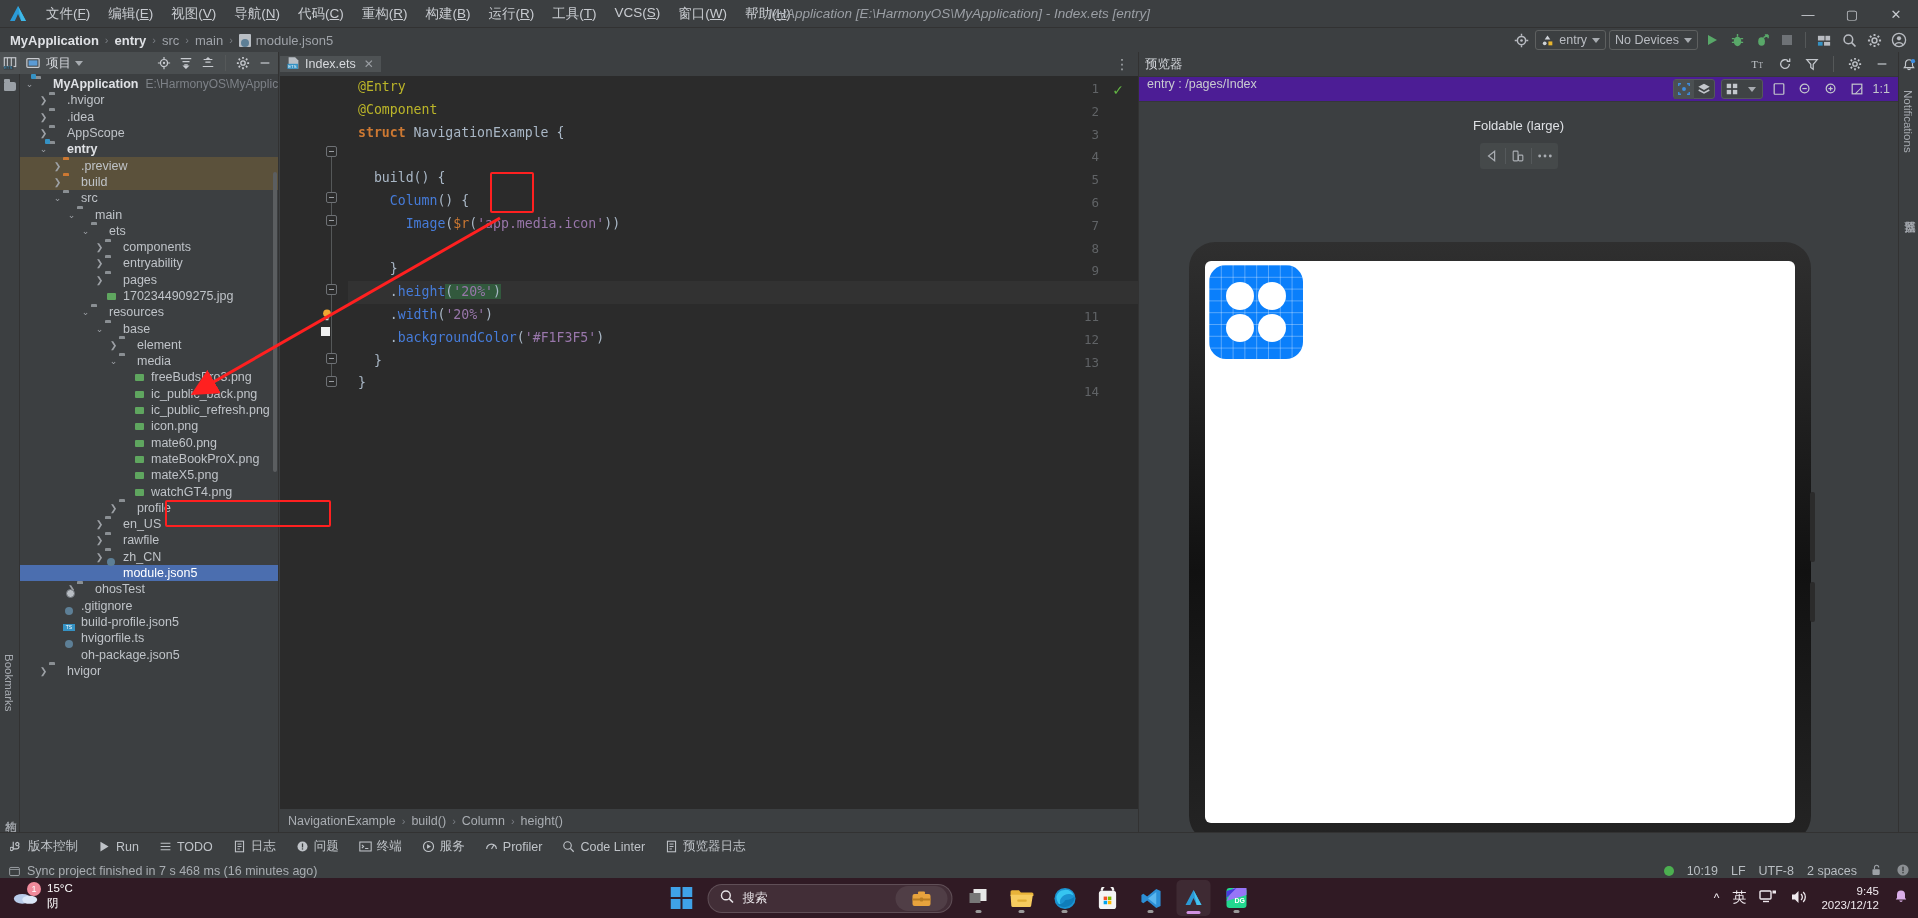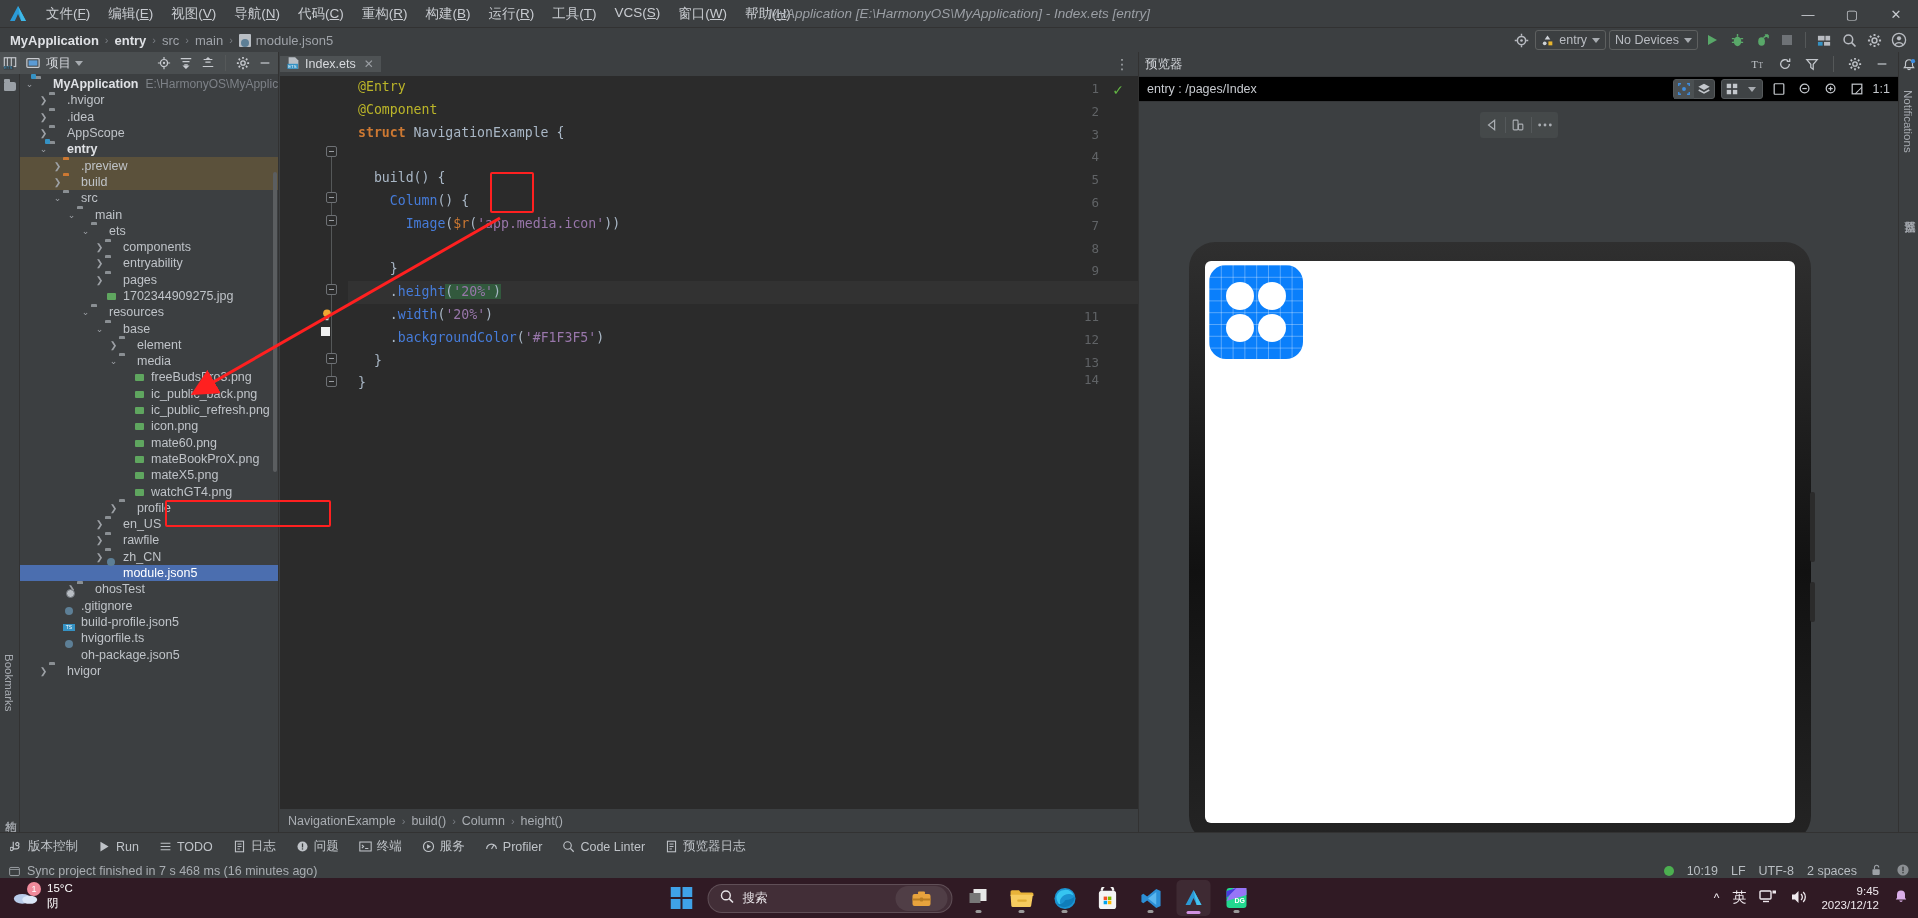--- a/index.html
+++ b/index.html
@@ -117,21 +117,21 @@
 
   
   .red-box { position:absolute; border:2.3px solid #ff2020; border-radius:2px; }
   .red-arrow { position:absolute; pointer-events:none;}
 
   
   .prev { position:absolute; right:20px; top:52px; width:760px; bottom:86px; background:#3c3f41; border-left:1px solid #323232;}
   .prev-head { height:24px; display:flex;align-items:center; padding:0 6px; gap:6px;}
   .prev-head-title{ font-size:12.5px; color:#d3d6db;}
   .prev-head-r { margin-left:auto; display:flex; align-items:center; gap:7px;}
-  .prev-sub { height:26px; background:#000000; display:flex; align-items:center; padding:0 8px; font-size:12.5px; color:#c8cbd0; border-top:1px solid #353739; border-bottom:1px solid #353739;gap:44px;}
+  .prev-sub { height:26px; background:#4c1d95; display:flex; padding:0 8px; font-size:12.5px; color:#c8cbd0; border-top:1px solid #353739; border-bottom:1px solid #353739;gap:44px;}
   .prev-sub-r { margin-left:auto; display:flex; align-items:center; gap:6px;}
   .ps-btn { width:20px;height:19px; display:flex;align-items:center;justify-content:center;}
   .ps-grp { display:flex; align-items:center; background:#3f4345; border:1px solid #55595b; border-radius:3px; height:20px;}
   .ps-grp .ps-btn.on{ background:#4b5052; }
   .prev-body { position:absolute; top:50px; left:0; right:0; bottom:0; background:#3c3f41; overflow:hidden;}
   .dev-title { text-align:center; color:#dfe1e5; font-size:13px; margin-top:16px;}
   .dev-ctrls { margin:10px auto 0; width:78px; height:26px; background:#45494a; border-radius:3px; display:flex; align-items:center;}
   .dev-ctrls .dc { flex:1; display:flex; align-items:center; justify-content:center; color:#a9adb2;}
   .dev-ctrls .dcsep{width:1px;height:16px;background:#55595b;}
   .phone {
@@ -616,21 +616,21 @@
           <div class="gl" style="top: 73.4px;">4</div>
           <div class="gl" style="top: 96.2px;">5</div>
           <div class="gl" style="top: 119px;">6</div>
           <div class="gl" style="top: 141.8px;">7</div>
           <div class="gl" style="top: 164.6px;">8</div>
           <div class="gl" style="top: 187.4px;">9</div>
           <div class="gl" style="top: 210.2px;">10</div>
           <div class="gl" style="top: 233px;">11</div>
           <div class="gl" style="top: 255.8px;">12</div>
           <div class="gl" style="top: 278.6px;">13</div>
-          <div class="gl" style="top: 296px; margin-left: 12px;">14</div>
+          <div class="gl" style="top: 308px; margin-left: 12px;">14</div>
         </div>
       <div class="code" id="code-lines"><div class="ln"><span class="k-ann">@Entry</span></div><div class="ln"><span class="k-ann">@Component</span></div><div class="ln"><span class="k-kw">struct </span><span class="k-cls">NavigationExample</span><span class="k-brace"> {</span></div><div class="ln">&nbsp;</div><div class="ln">  <span class="k-white">build</span><span class="k-brace">() {</span></div><div class="ln">    <span class="k-meth">Column</span><span class="k-brace">() {</span></div><div class="ln">      <span class="k-meth">Image</span><span class="k-brace">(</span><span class="k-paren">$r</span><span class="k-brace">(</span><span class="k-prop">'app.media.icon'</span><span class="k-brace">))</span></div><div class="ln">&nbsp;</div><div class="ln">    <span class="k-brace">}</span></div><div class="ln cur">    <span class="k-white">.</span><span class="k-meth">height</span><span class="k-brace hl-ok">(</span><span class="k-prop hl-ok">'20%'</span><span class="k-brace hl-ok">)</span></div><div class="ln">    <span class="k-white">.</span><span class="k-meth">width</span><span class="k-brace">(</span><span class="k-prop">'20%'</span><span class="k-brace">)</span></div><div class="ln">    <span class="k-white">.</span><span class="k-meth">backgroundColor</span><span class="k-brace">(</span><span class="k-prop">'#F1F3F5'</span><span class="k-brace">)</span></div><div class="ln">  <span class="k-brace">}</span></div><div class="ln"><span class="k-brace">}</span></div></div>
 
       <div class="fold" style="top:70px;"></div>
       <div class="foldline" style="top:81px;height:224px;"></div>
       <div class="fold" style="top:116px;"></div>
       <div class="fold" style="top:139px;"></div>
       <div class="fold" style="top:162px;opacity:0"></div>
       <div class="fold" style="top:208px;"></div>
       <div class="fold" style="top:277px;"></div>
@@ -758,20 +758,21 @@
           <svg width="14" height="14" viewBox="0 0 16 16">
               <rect x="2.5" y="2.5" width="11" height="11" fill="none" stroke="#c3c7cc" stroke-width="1.4"></rect>
               <path d="M6 13.5 L13.5 6" stroke="#c3c7cc" stroke-width="1.2"></path>
             </svg>
         </span>
         <span style="font-size:12.5px;color:#c3c7cc">1:1</span>
       </span>
     </div>
 
     <div class="prev-body">
+      <div class="dev-title">Foldable (large)</div>
       <div class="dev-ctrls">
         <span class="dc">
           <svg width="14" height="14" viewBox="0 0 16 16">
               <path d="M11 2.5 L4 8 L11 13.5z" fill="none" stroke="#a9adb2" stroke-width="1.4"></path>
             </svg>
         </span>
         <span class="dcsep"></span>
         <span class="dc">
           <svg width="14" height="14" viewBox="0 0 16 16">
               <rect x="2.5" y="2.5" width="5.5" height="11" rx="1" fill="none" stroke="#a9adb2" stroke-width="1.3"></rect>

